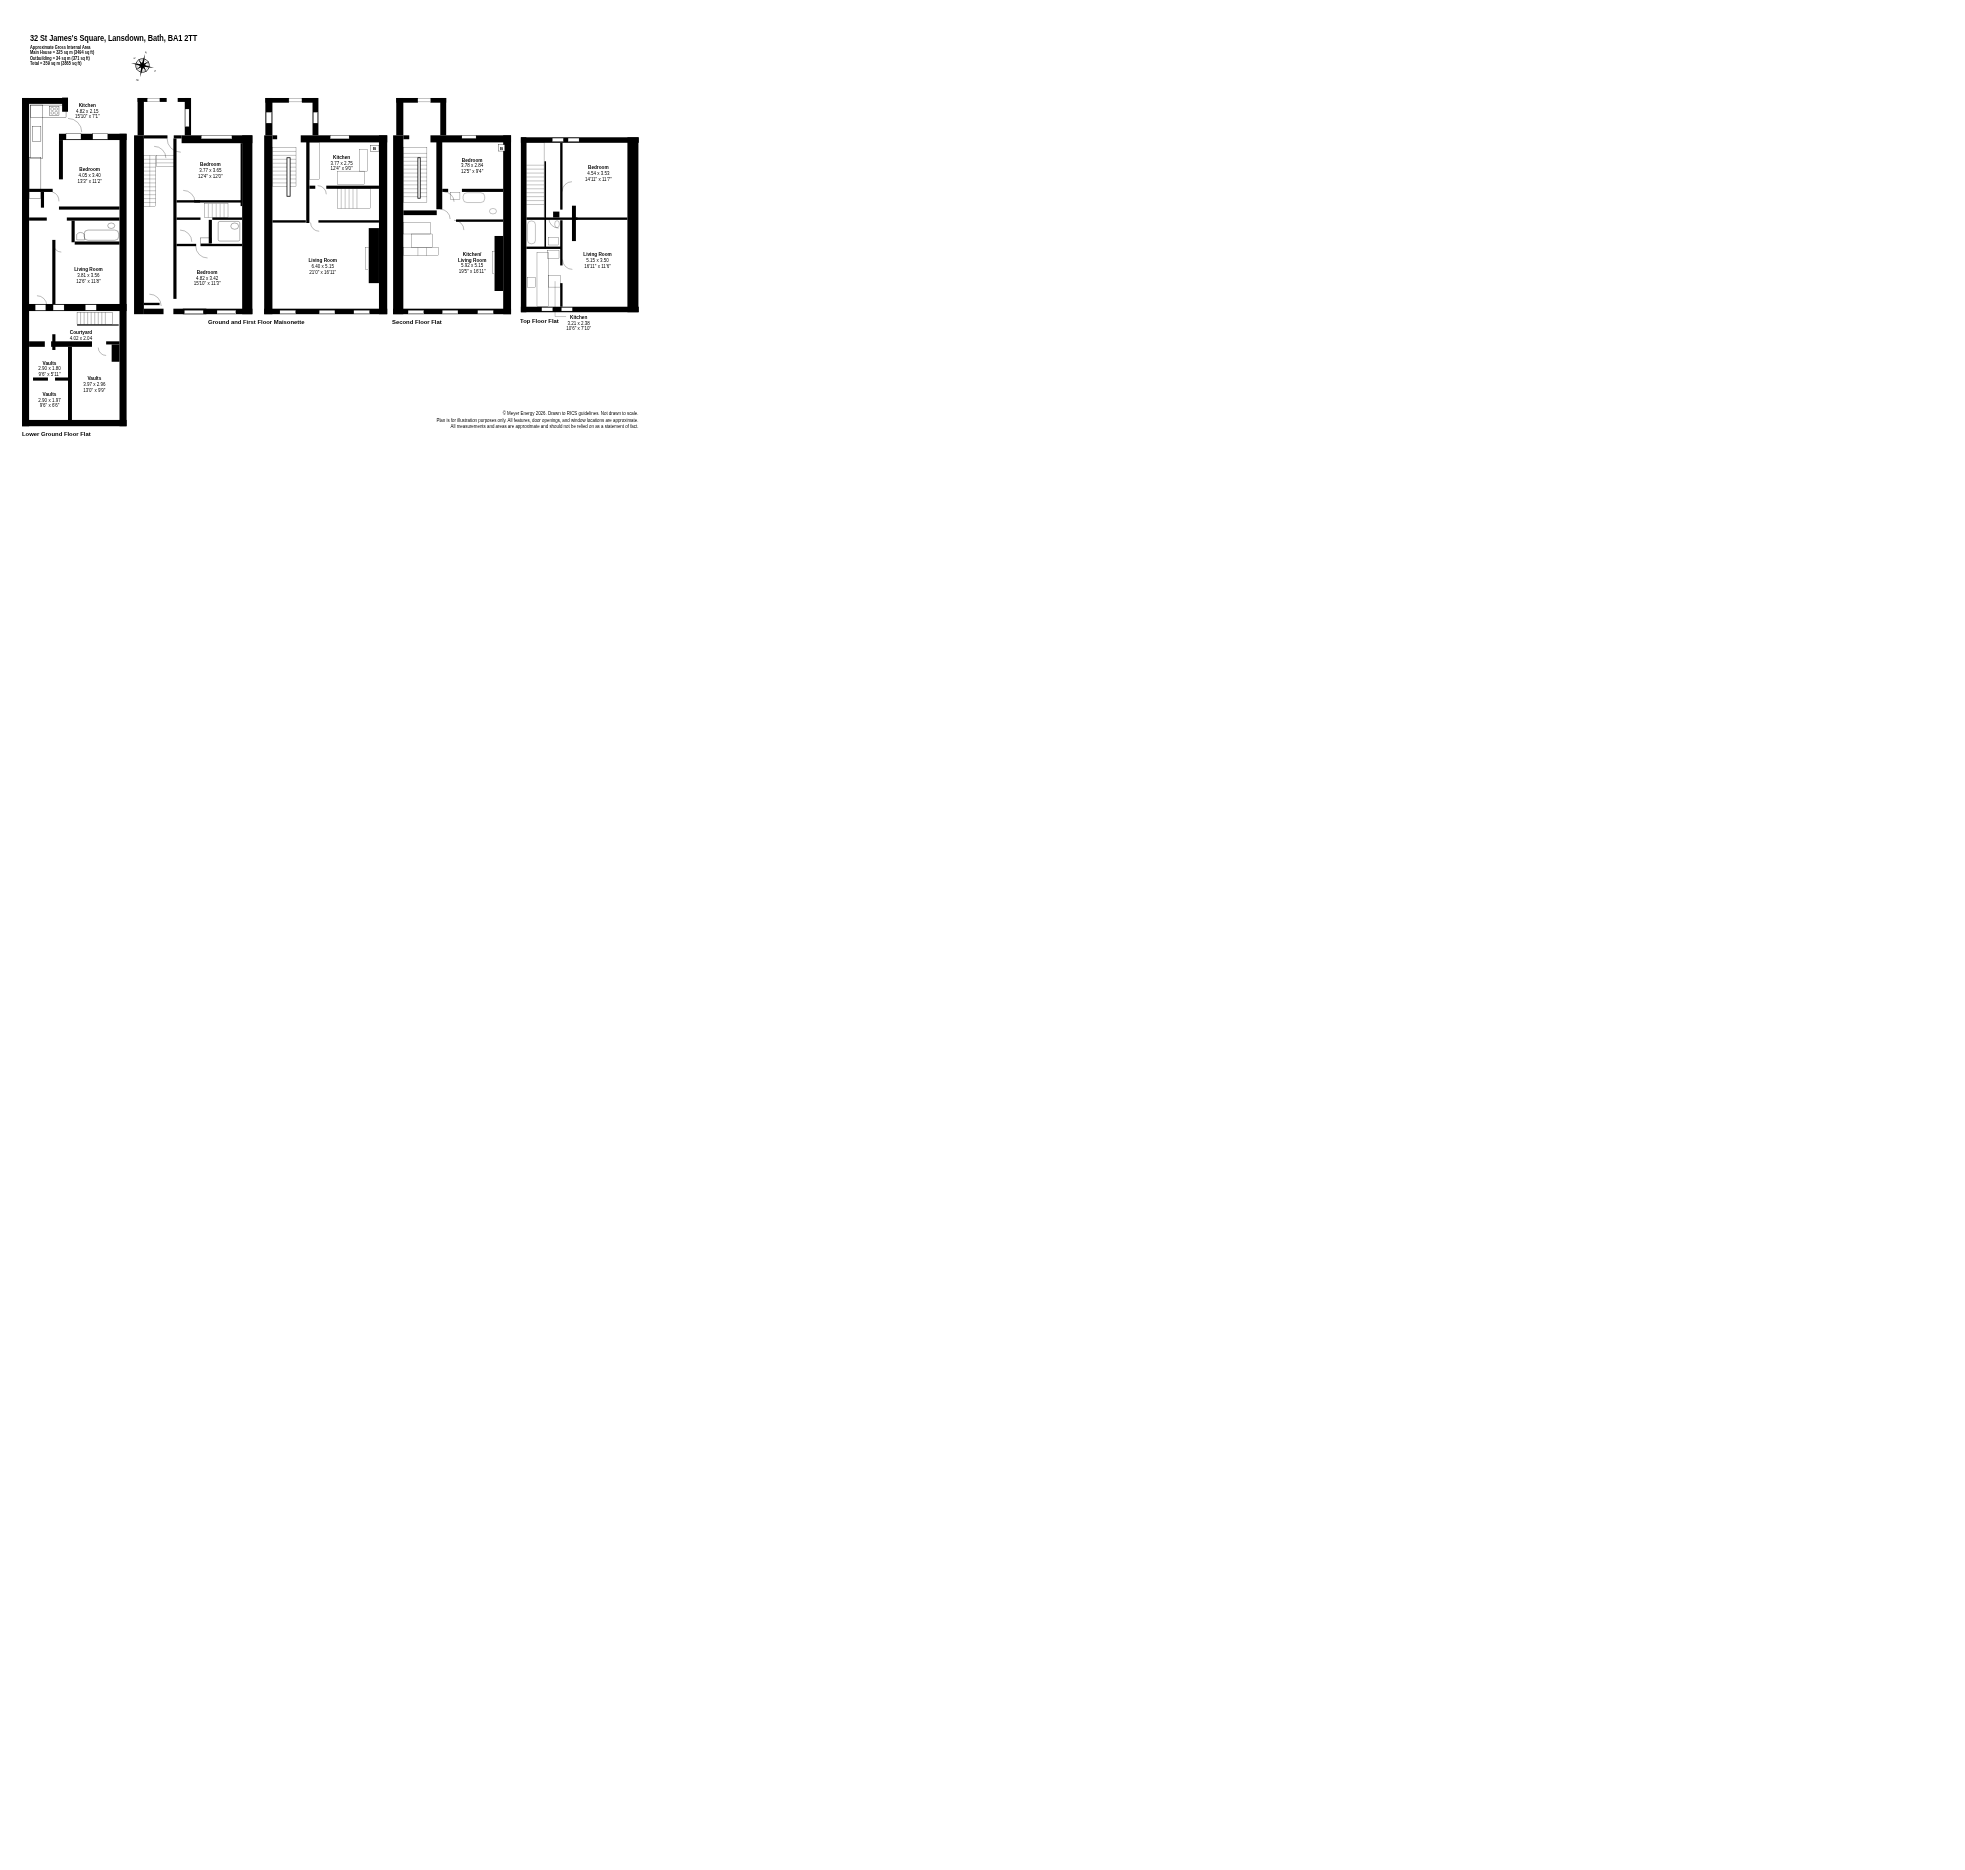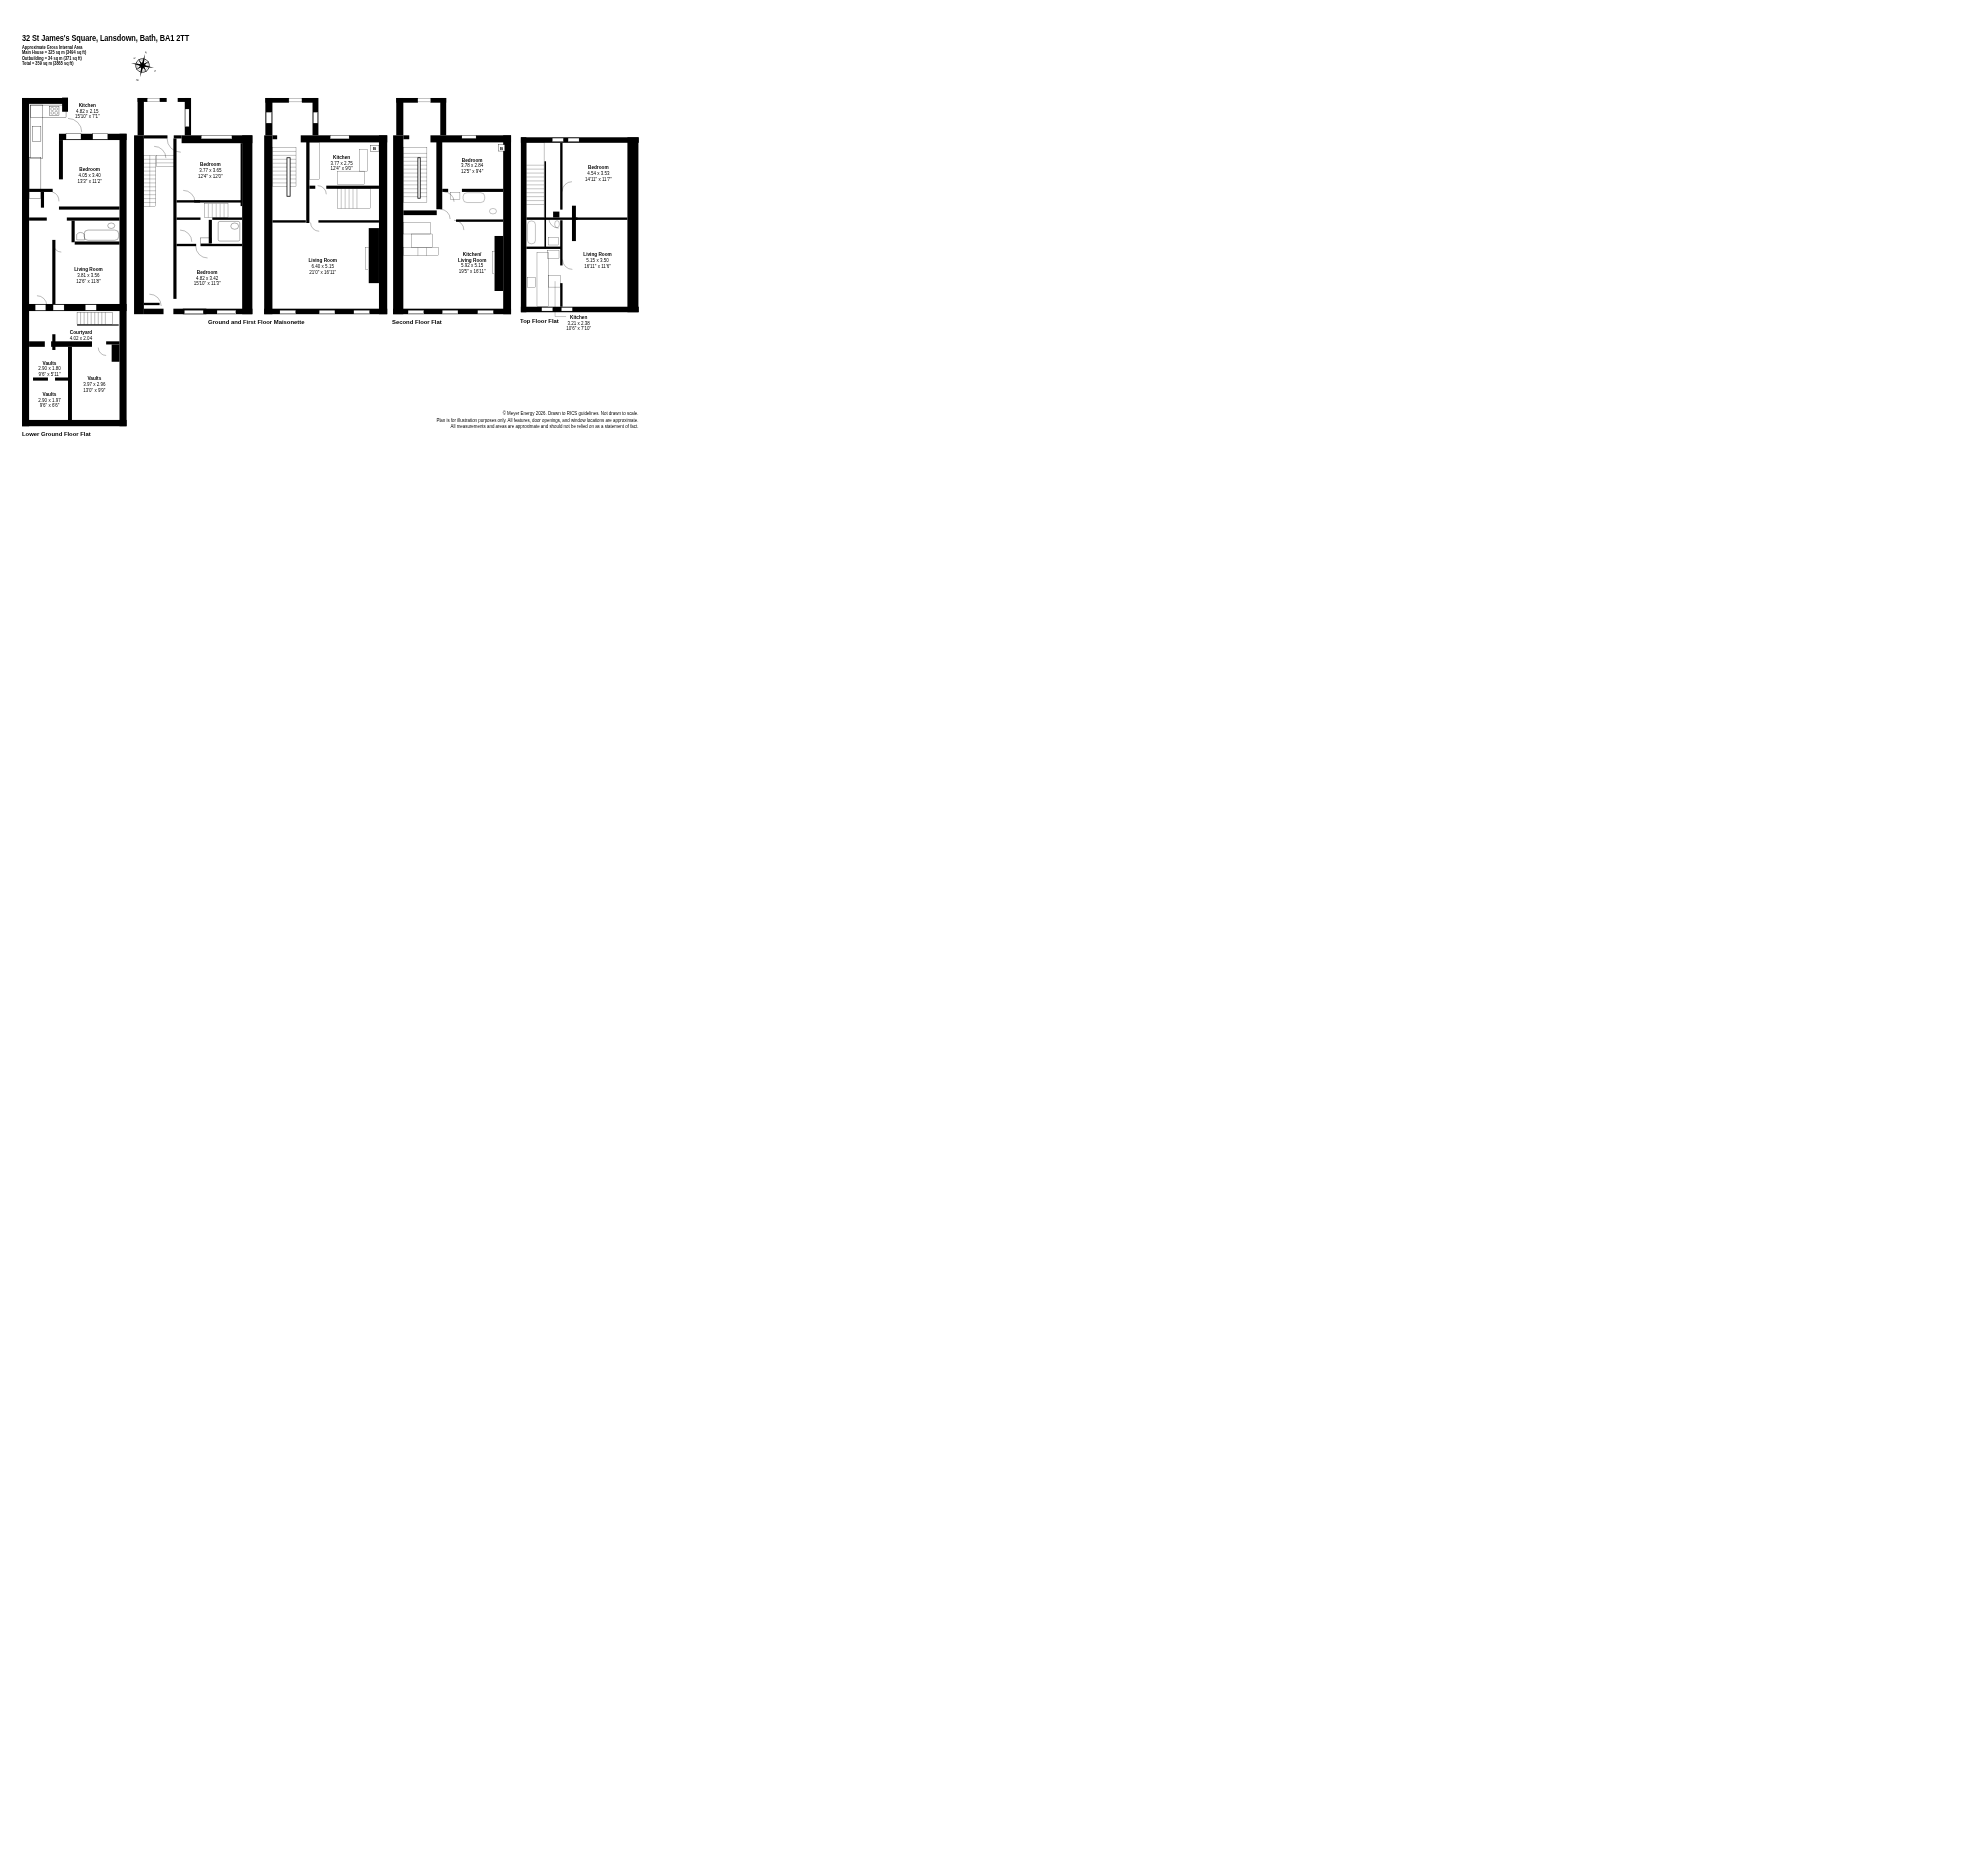--- a/index.html
+++ b/index.html
@@ -1,17 +1,17 @@
 <!DOCTYPE html>
 <html style="font-size:6.3px"><head>
 <meta charset="utf-8">
 <style>
   html,body{margin:0;padding:0;background:#fff;}
   body{width:662px;height:468px;position:relative;overflow:hidden;font-family:"Liberation Sans",sans-serif;color:#000;}
-  .hdr{position:absolute;left:22px;top:33px;}
+  .hdr{position:absolute;left:30px;top:33px;}
   .title{font-family:"Liberation Sans",sans-serif;font-weight:bold;font-size:8.6px;letter-spacing:-0.1px;transform:scaleX(0.86);transform-origin:left top;white-space:nowrap;}
   .area-line{font-family:"Liberation Sans",sans-serif;font-weight:bold;font-size:4.5px;line-height:5.5px;transform:scaleX(0.86);transform-origin:left top;white-space:nowrap;}
   .area-block{margin-top:1.6px;}
   svg#plans{position:absolute;left:0;top:0;}
   .rl{font-family:"Liberation Sans",sans-serif;font-weight:bold;font-size:12px;text-anchor:middle;}
   .rd{font-family:"Liberation Sans",sans-serif;font-size:11.5px;text-anchor:middle;}
   .flabel{position:absolute;font-family:"Liberation Sans",sans-serif;font-weight:bold;font-size:5.9px;white-space:nowrap;}
   .footer{position:absolute;right:23.6px;top:411px;text-align:right;font-family:"Liberation Sans",sans-serif;font-size:4.9px;line-height:6.7px;transform:scaleX(0.9);transform-origin:right top;white-space:nowrap;}
   .compass{position:absolute;left:127px;top:50px;width:31px;height:31px;}
 </style>

